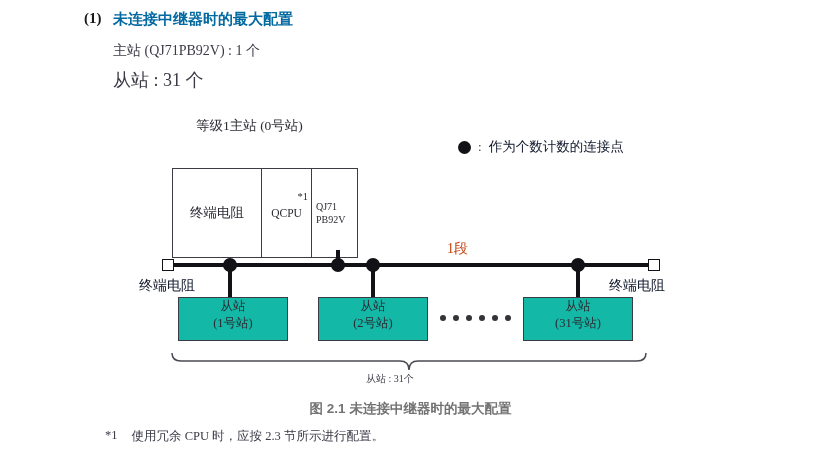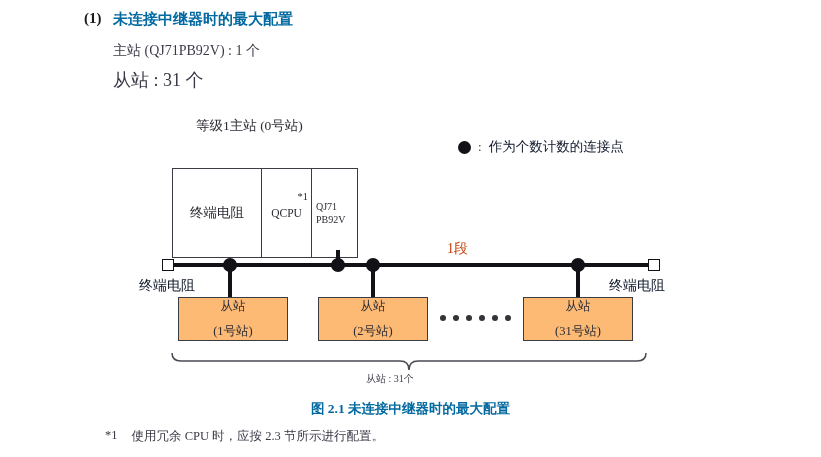--- a/index.html
+++ b/index.html
@@ -158,25 +158,25 @@
     font-size: 14px;
     color: #c2410c;
   }
 
   
   .slave-box {
     top: 297px;
     height: 44px;
     border: 1.3px solid #3b3b44;
     box-sizing: border-box;
-    background: #fdba74;
+    background: #14b8a6;
     display: flex;
     flex-direction: column;
     align-items: center;
-    justify-content: space-between;
+    justify-content: flex-start;
     font-size: 12.5px;
     line-height: 1.38;
     color: #2b2b33;
   }
   .slave-line { display: block; }
 
   #ellipsis-dots {
     left: 440px; top: 315px;
     display: flex;
     gap: 7px;
@@ -198,24 +198,24 @@
     font-size: 10px;
     color: #3a3a46;
     white-space: nowrap;
   }
 
   
   #figure-caption {
     left: 0px; top: 400px;
     width: 821px;
     text-align: center;
-    font-family: Liberation Serif, serif;
+    font-family: Liberation Sans, sans-serif;
     font-size: 13.5px;
     font-weight: bold;
-    color: #0369a1;
+    color: #737373;
   }
   #footnote {
     left: 105px; top: 428px;
     display: flex;
     gap: 14px;
     font-size: 12.5px;
     color: #3a3a46;
     white-space: nowrap;
   }
 </style>

